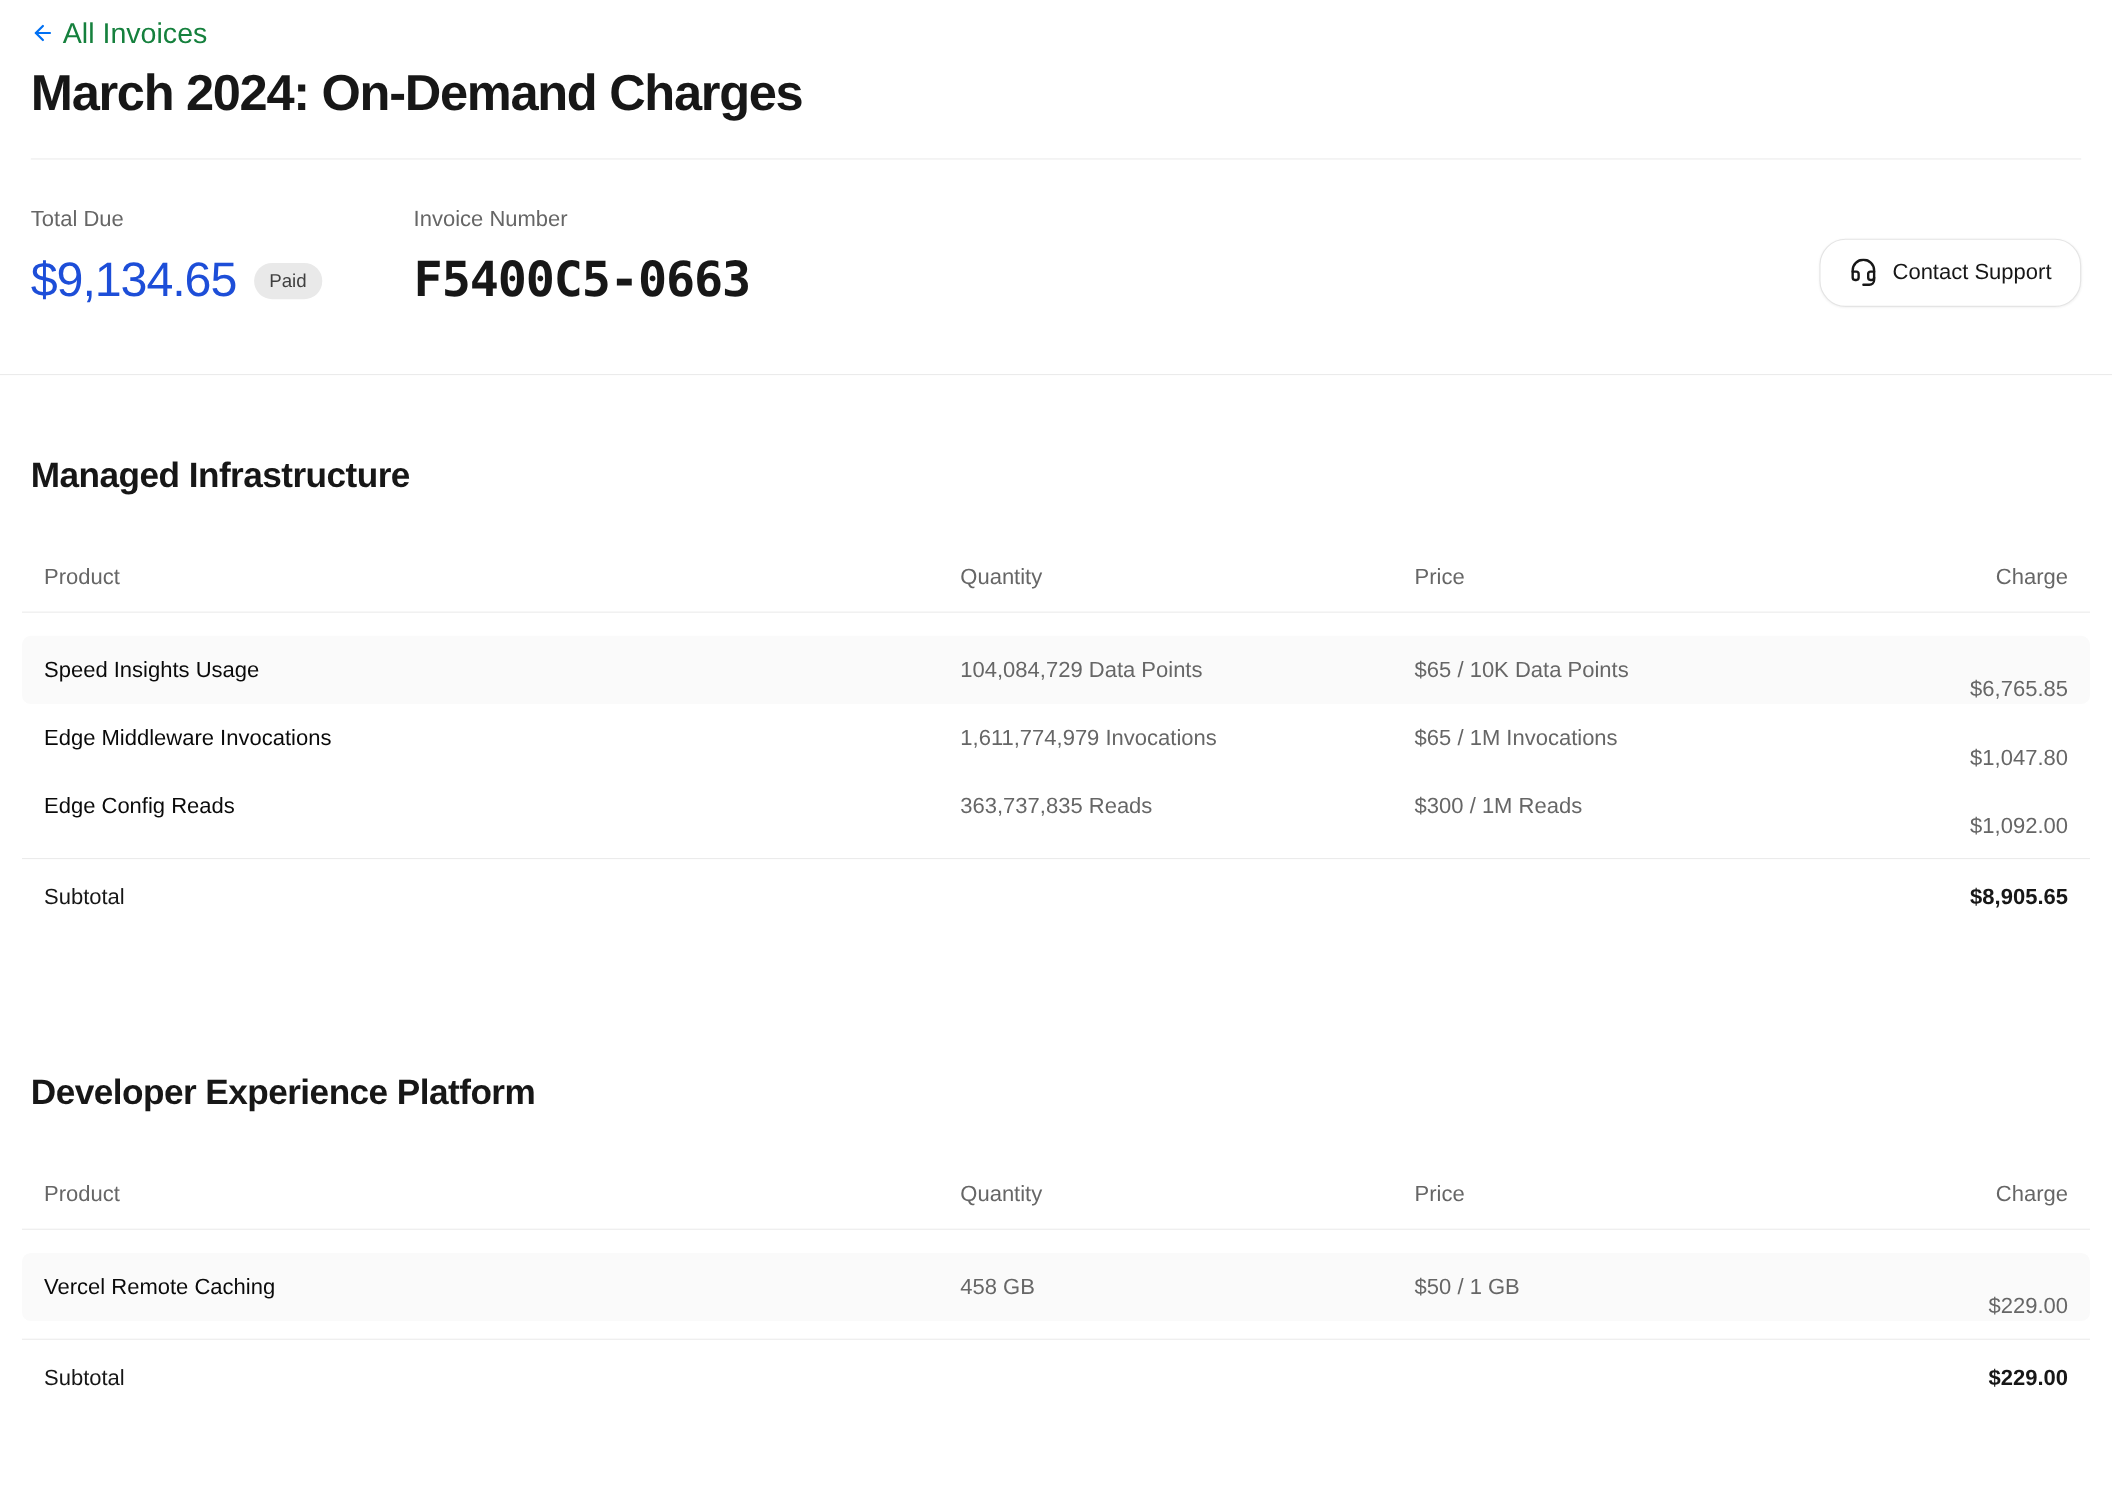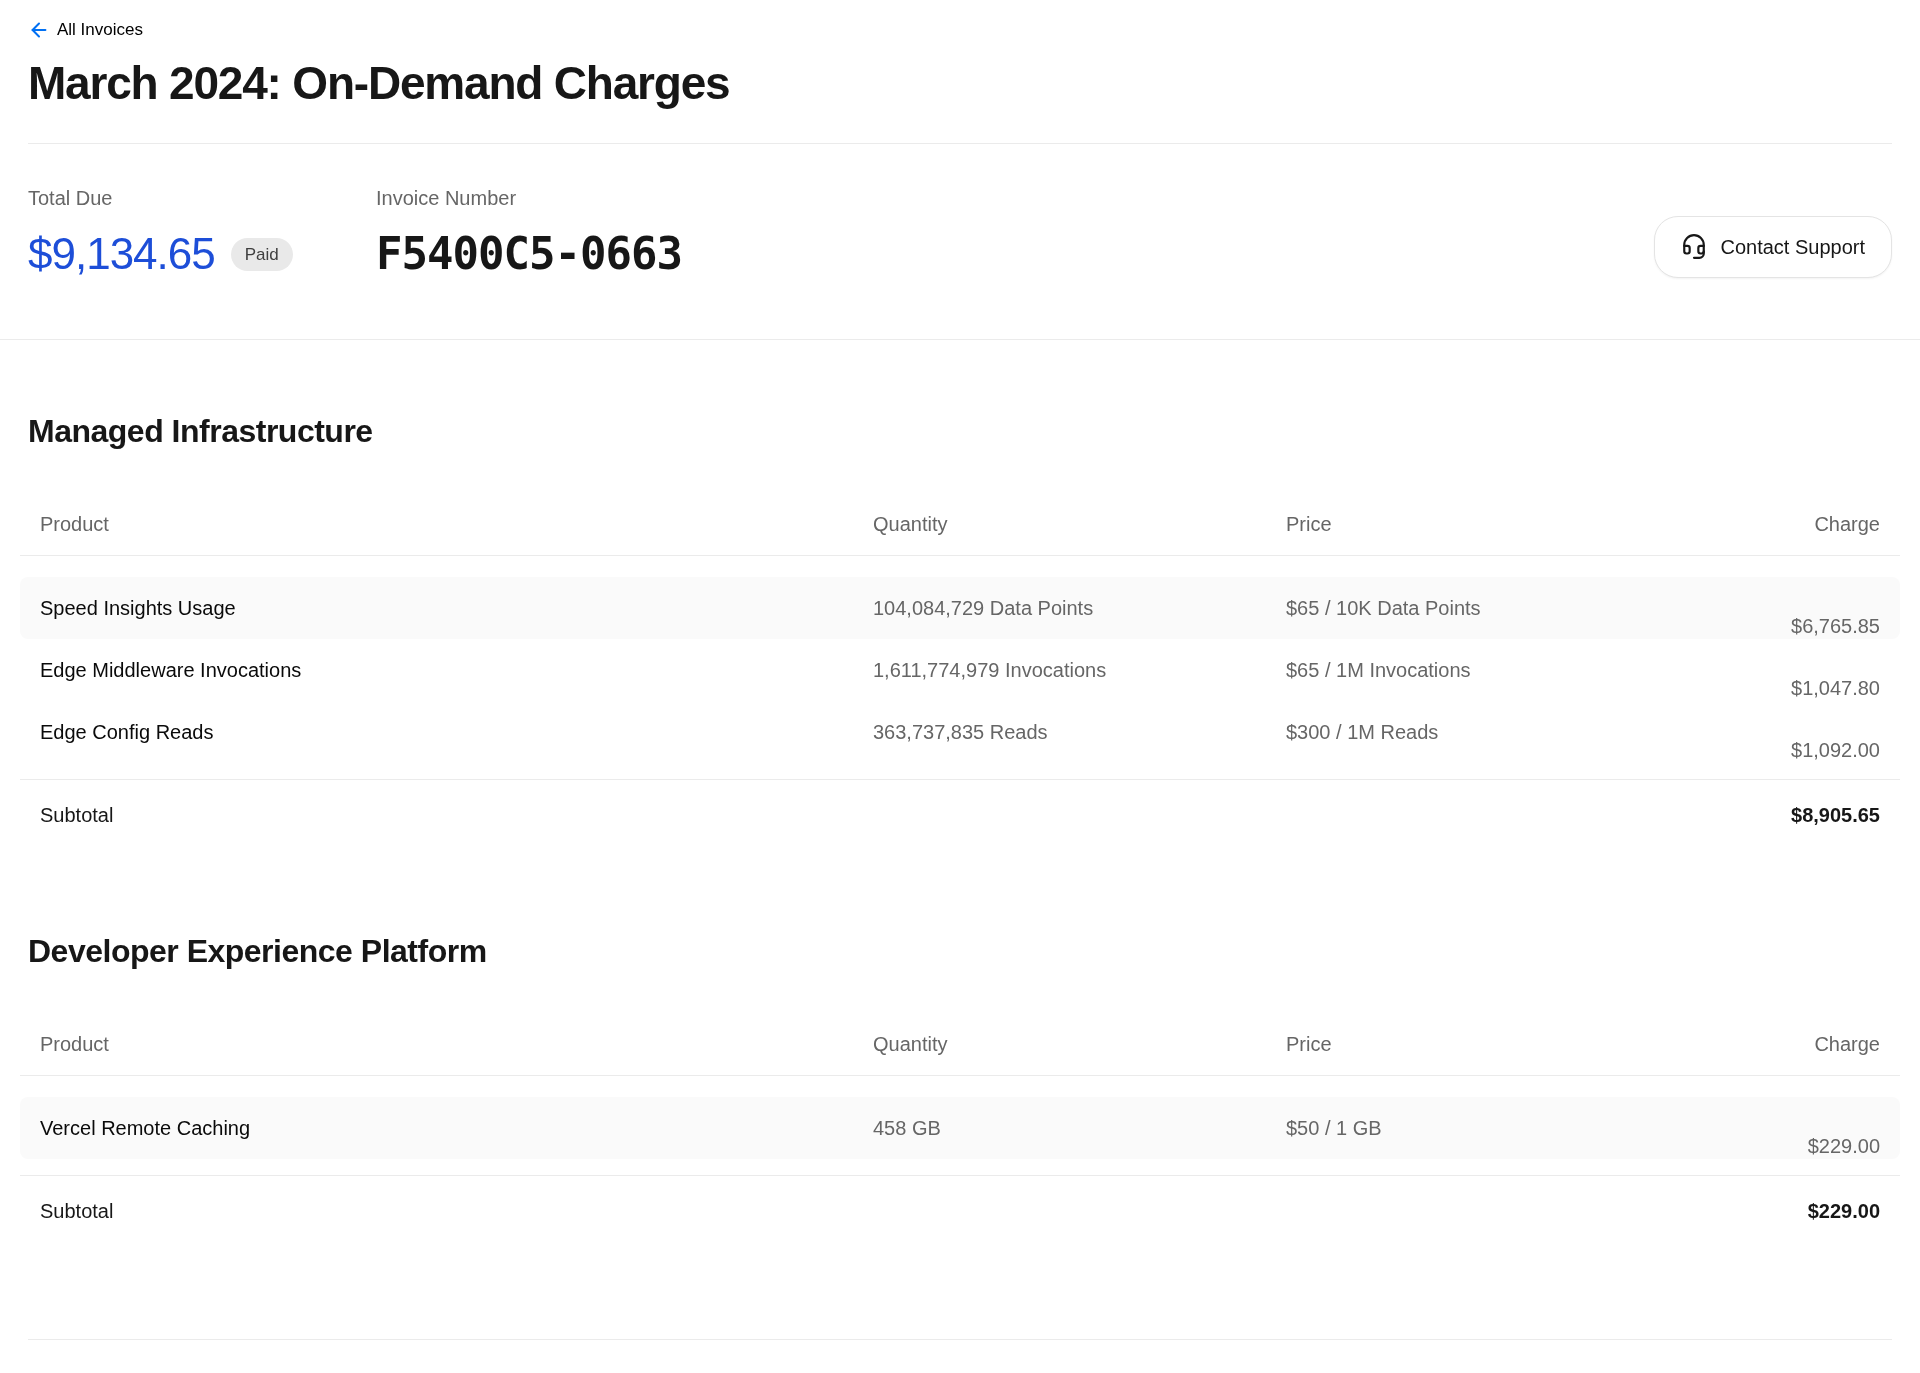--- a/index.html
+++ b/index.html
@@ -11,21 +11,21 @@
     font-family: "Liberation Sans", sans-serif;
     color: #171717;
     -webkit-font-smoothing: antialiased;
   }
   .page { width: 1920px; height: 1373px; position: relative; }
 
   
   .top { padding: 16px 28px 0 28px; }
   .back-link {
     display: inline-flex; align-items: center; gap: 7px;
-    color: #000000; font-size: 17px; line-height: 28px;
+    color: #15803d; font-size: 26px; line-height: 28px;
     text-decoration: none; cursor: pointer;
   }
   .back-link svg { display: block; }
   h1.page-title {
     margin: 12px 0 0 0;
     font-size: 46px; line-height: 53px; font-weight: 700;
     letter-spacing: -1.2px; color: #171717;
   }
   .rule { border: none; border-top: 1px solid #ebebeb; margin: 0; }
   .rule-title { margin: 33px 28px 0 28px; }
@@ -63,21 +63,21 @@
     cursor: pointer;
   }
   .support-btn svg { display: block; }
 
   
   .section-title {
     margin: 72px 28px 0 28px;
     font-size: 32px; line-height: 38px; font-weight: 700;
     letter-spacing: -0.5px; color: #171717;
   }
-  .section-title.second { margin-top: 79px; }
+  .section-title.second { margin-top: 120px; }
   .table { margin: 0 20px; }
   .thead {
     margin-top: 62px;
     display: grid; grid-template-columns: 833px 413px 1fr auto;
     padding: 0 20px;
     font-size: 20px; line-height: 24px; color: #666666;
   }
   .thead .col-charge { text-align: right; }
   .thead-rule { border: none; border-top: 1px solid #ebebeb; margin: 19px 0 0 0; }
   .rows { margin-top: 21px; }

